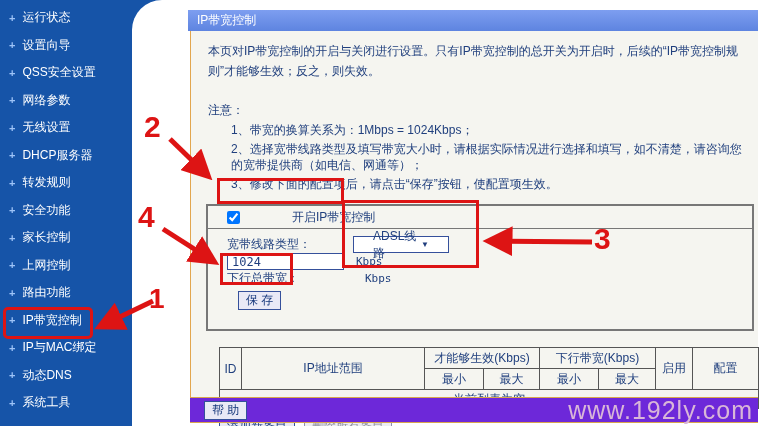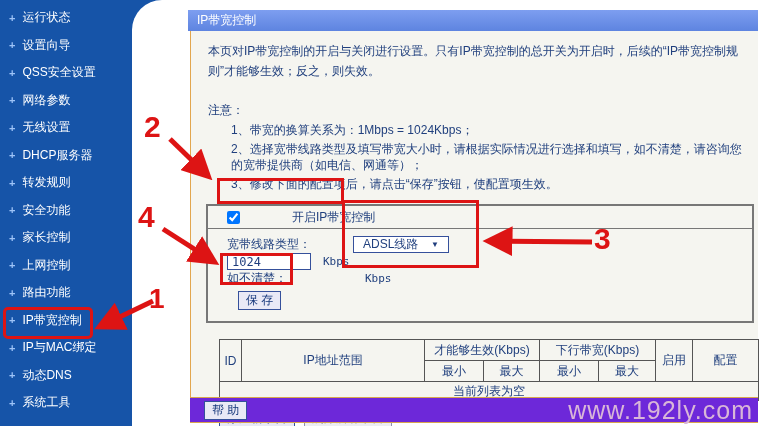--- a/index.html
+++ b/index.html
@@ -31,34 +31,34 @@
   .note{margin:3px 0 0 40px;width:520px;line-height:16px;}
   
   .form-box{margin:12px 0 0 15px;width:548px;border:2px solid #777777;box-sizing:border-box;background:transparent;}
   .enable-row{height:22px;display:flex;align-items:center;padding-left:19px;border-bottom:1px solid #777777;gap:43px;}
   .enable-row input{width:13px;height:13px;margin:0 9px 0 0;}
   .fields{padding:7px 0 7px 0;}
   .field-row{height:17px;display:flex;align-items:center;padding-left:19px;}
   .field-label{width:126px;}
   .selectbox{
     width:96px;height:17px;background:#ffffff;border:1px solid #35509b;box-sizing:border-box;
-    display:flex;align-items:center;justify-content:space-between;padding:0 9px;cursor:pointer;
+    display:flex;align-items:center;justify-content:space-between;padding:0 19px;cursor:pointer;
   }
   .selectbox .arr{font-size:8px;color:#1f3d7d;}
   .txt-input{
-    width:84px;height:17px;box-sizing:border-box;border:1px solid #35509b;background:#ffffff;
+    width:117px;height:17px;box-sizing:border-box;border:1px solid #35509b;background:#ffffff;
     color:#1f3d7d;font-size:12px;padding:0 0 0 4px;font-family:"DejaVu Sans Mono",monospace;
   }
   .unit{margin-left:12px;font-family:"DejaVu Sans Mono",monospace;font-size:11px;}
   .btn{
     background:#e9e9f6;border:1px solid #35509b;color:#16387c;font-size:12px;
     height:19px;padding:0 7px;cursor:pointer;font-family:inherit;
   }
   .btn-disabled{color:#90909f;border-color:#8f8fb0;background:#ededf3;cursor:default;}
-  .save-btn{margin:4px 0 4px 30px;}
+  .save-btn{margin:4px 0 12px 30px;}
   
   .rules{margin:16px 7px 0 28px;border-collapse:collapse;table-layout:fixed;width:539px;}
   .rules th,.rules td{border:1px solid #555555;color:#21407e;font-size:12px;font-weight:normal;text-align:center;padding:0;height:20px;white-space:nowrap;overflow:hidden;}
   .rules td{height:18px;}
   
   .actions{margin:8px 0 0 28px;display:flex;gap:9px;}
   
   .helpbar{
     position:absolute;left:190px;top:397px;width:568px;height:26px;box-sizing:border-box;z-index:1;
     background:#6d28d9;border-top:1px solid #d8a54e;border-bottom:1px solid #d8a54e;
@@ -162,21 +162,21 @@
           <div class="selectbox">
             <span>ADSL线路</span>
             <span class="arr">▼</span>
           </div>
         </div>
         <div class="field-row">
           <input class="txt-input" type="text" value="1024" style="">
           <span class="unit">Kbps</span>
         </div>
         <div class="field-row">
-          <span class="field-label">如不清楚：</span>
+          <span class="field-label">下行总带宽：</span>
           <span class="unit">Kbps</span>
         </div>
         <button class="btn save-btn">保 存</button>
       </div>
     </div>
 
     <table class="rules">
       <colgroup>
         <col style="width:22px">
           <col style="width:183px">

